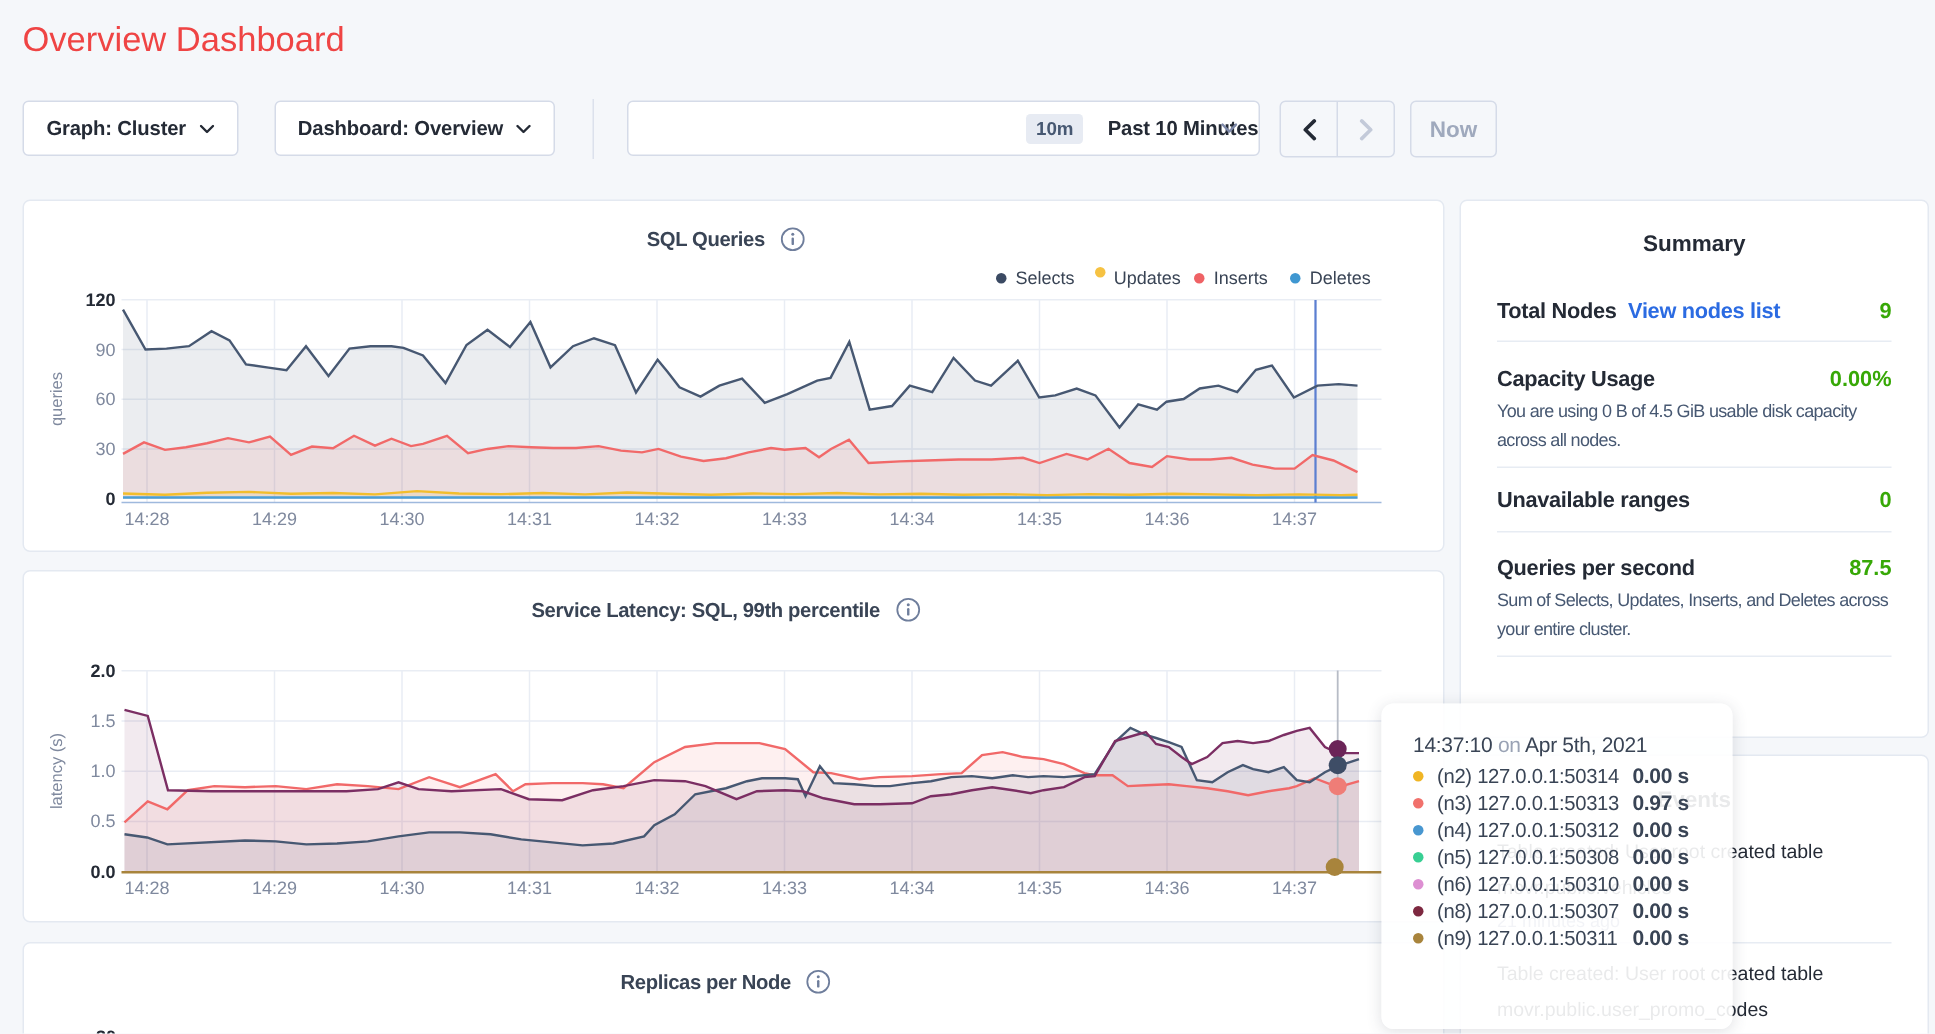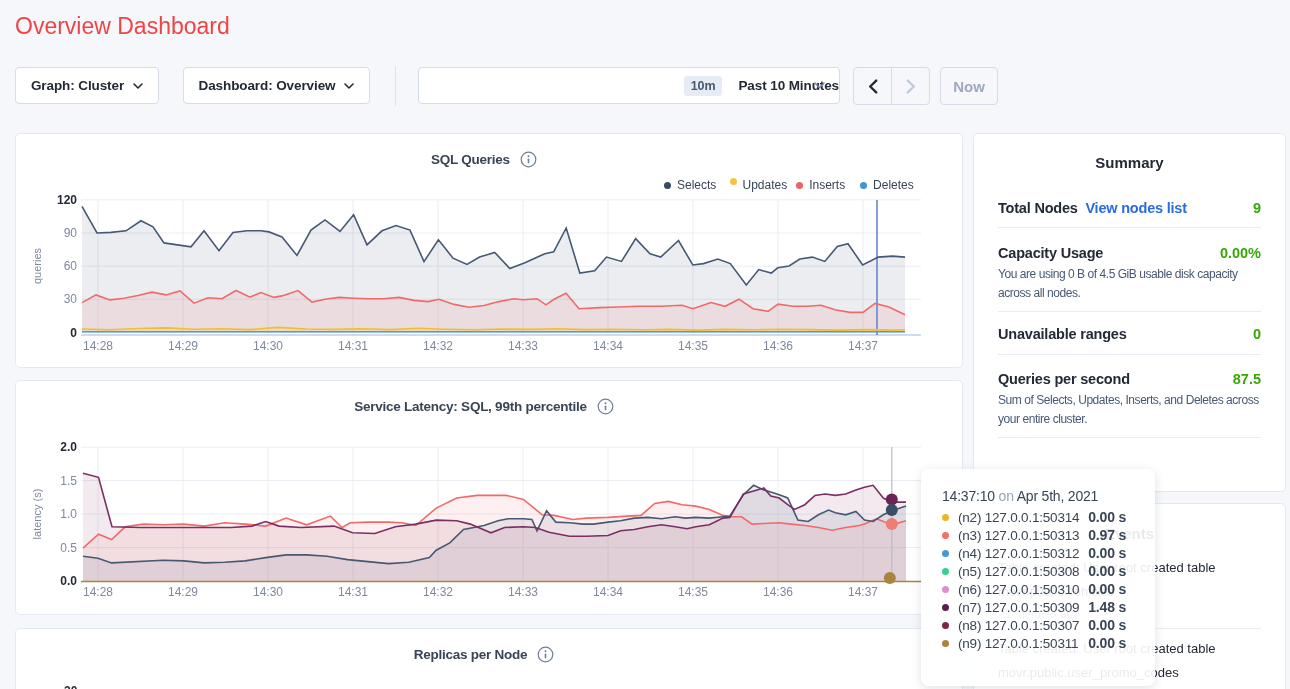--- a/index.html
+++ b/index.html
@@ -242,25 +242,20 @@
         <span class="tdot" style="background:#38cf93"></span>
         <span class="taddr">(n5) 127.0.0.1:50308</span>
         <span class="tval">0.00 s</span>
       </div>
       <div class="trow">
         <span class="tdot" style="background:#dd8fd2"></span>
         <span class="taddr">(n6) 127.0.0.1:50310</span>
         <span class="tval">0.00 s</span>
       </div>
       <div class="trow">
-        <span class="tdot" style="background:#5e1d52"></span>
-        <span class="taddr">(n7) 127.0.0.1:50309</span>
-        <span class="tval">1.48 s</span>
-      </div>
-      <div class="trow">
         <span class="tdot" style="background:#7d2840"></span>
         <span class="taddr">(n8) 127.0.0.1:50307</span>
         <span class="tval">0.00 s</span>
       </div>
       <div class="trow">
         <span class="tdot" style="background:#a8843c"></span>
         <span class="taddr">(n9) 127.0.0.1:50311</span>
         <span class="tval">0.00 s</span>
       </div>
   </div>

